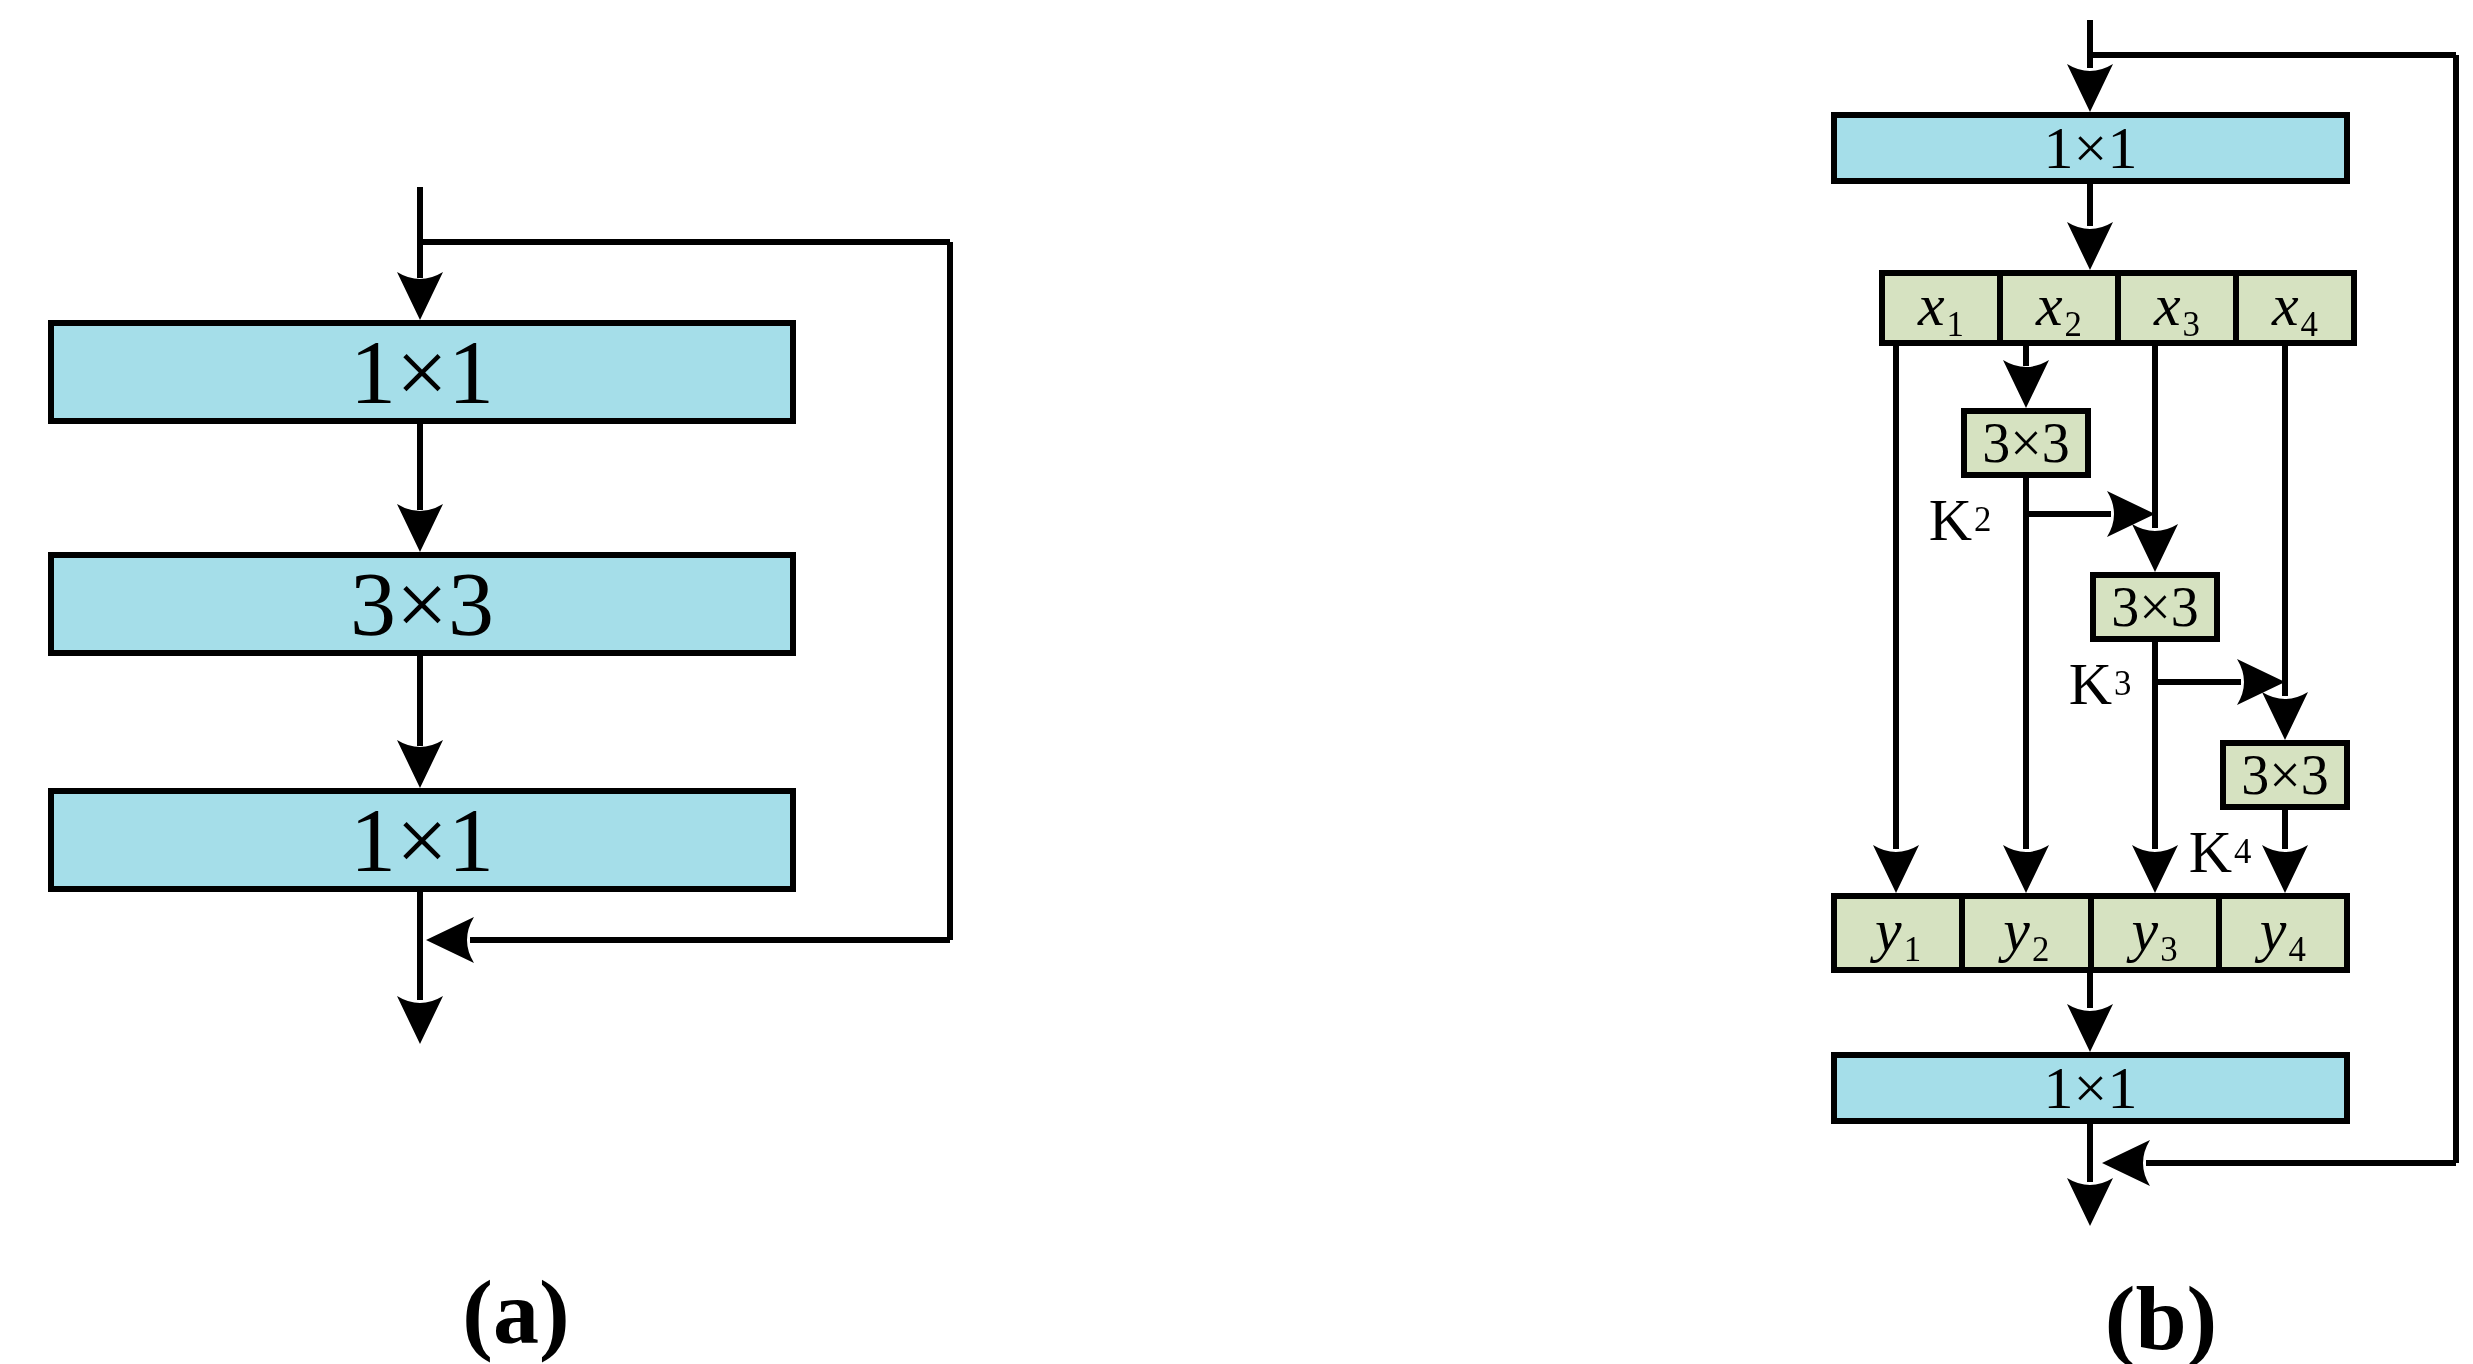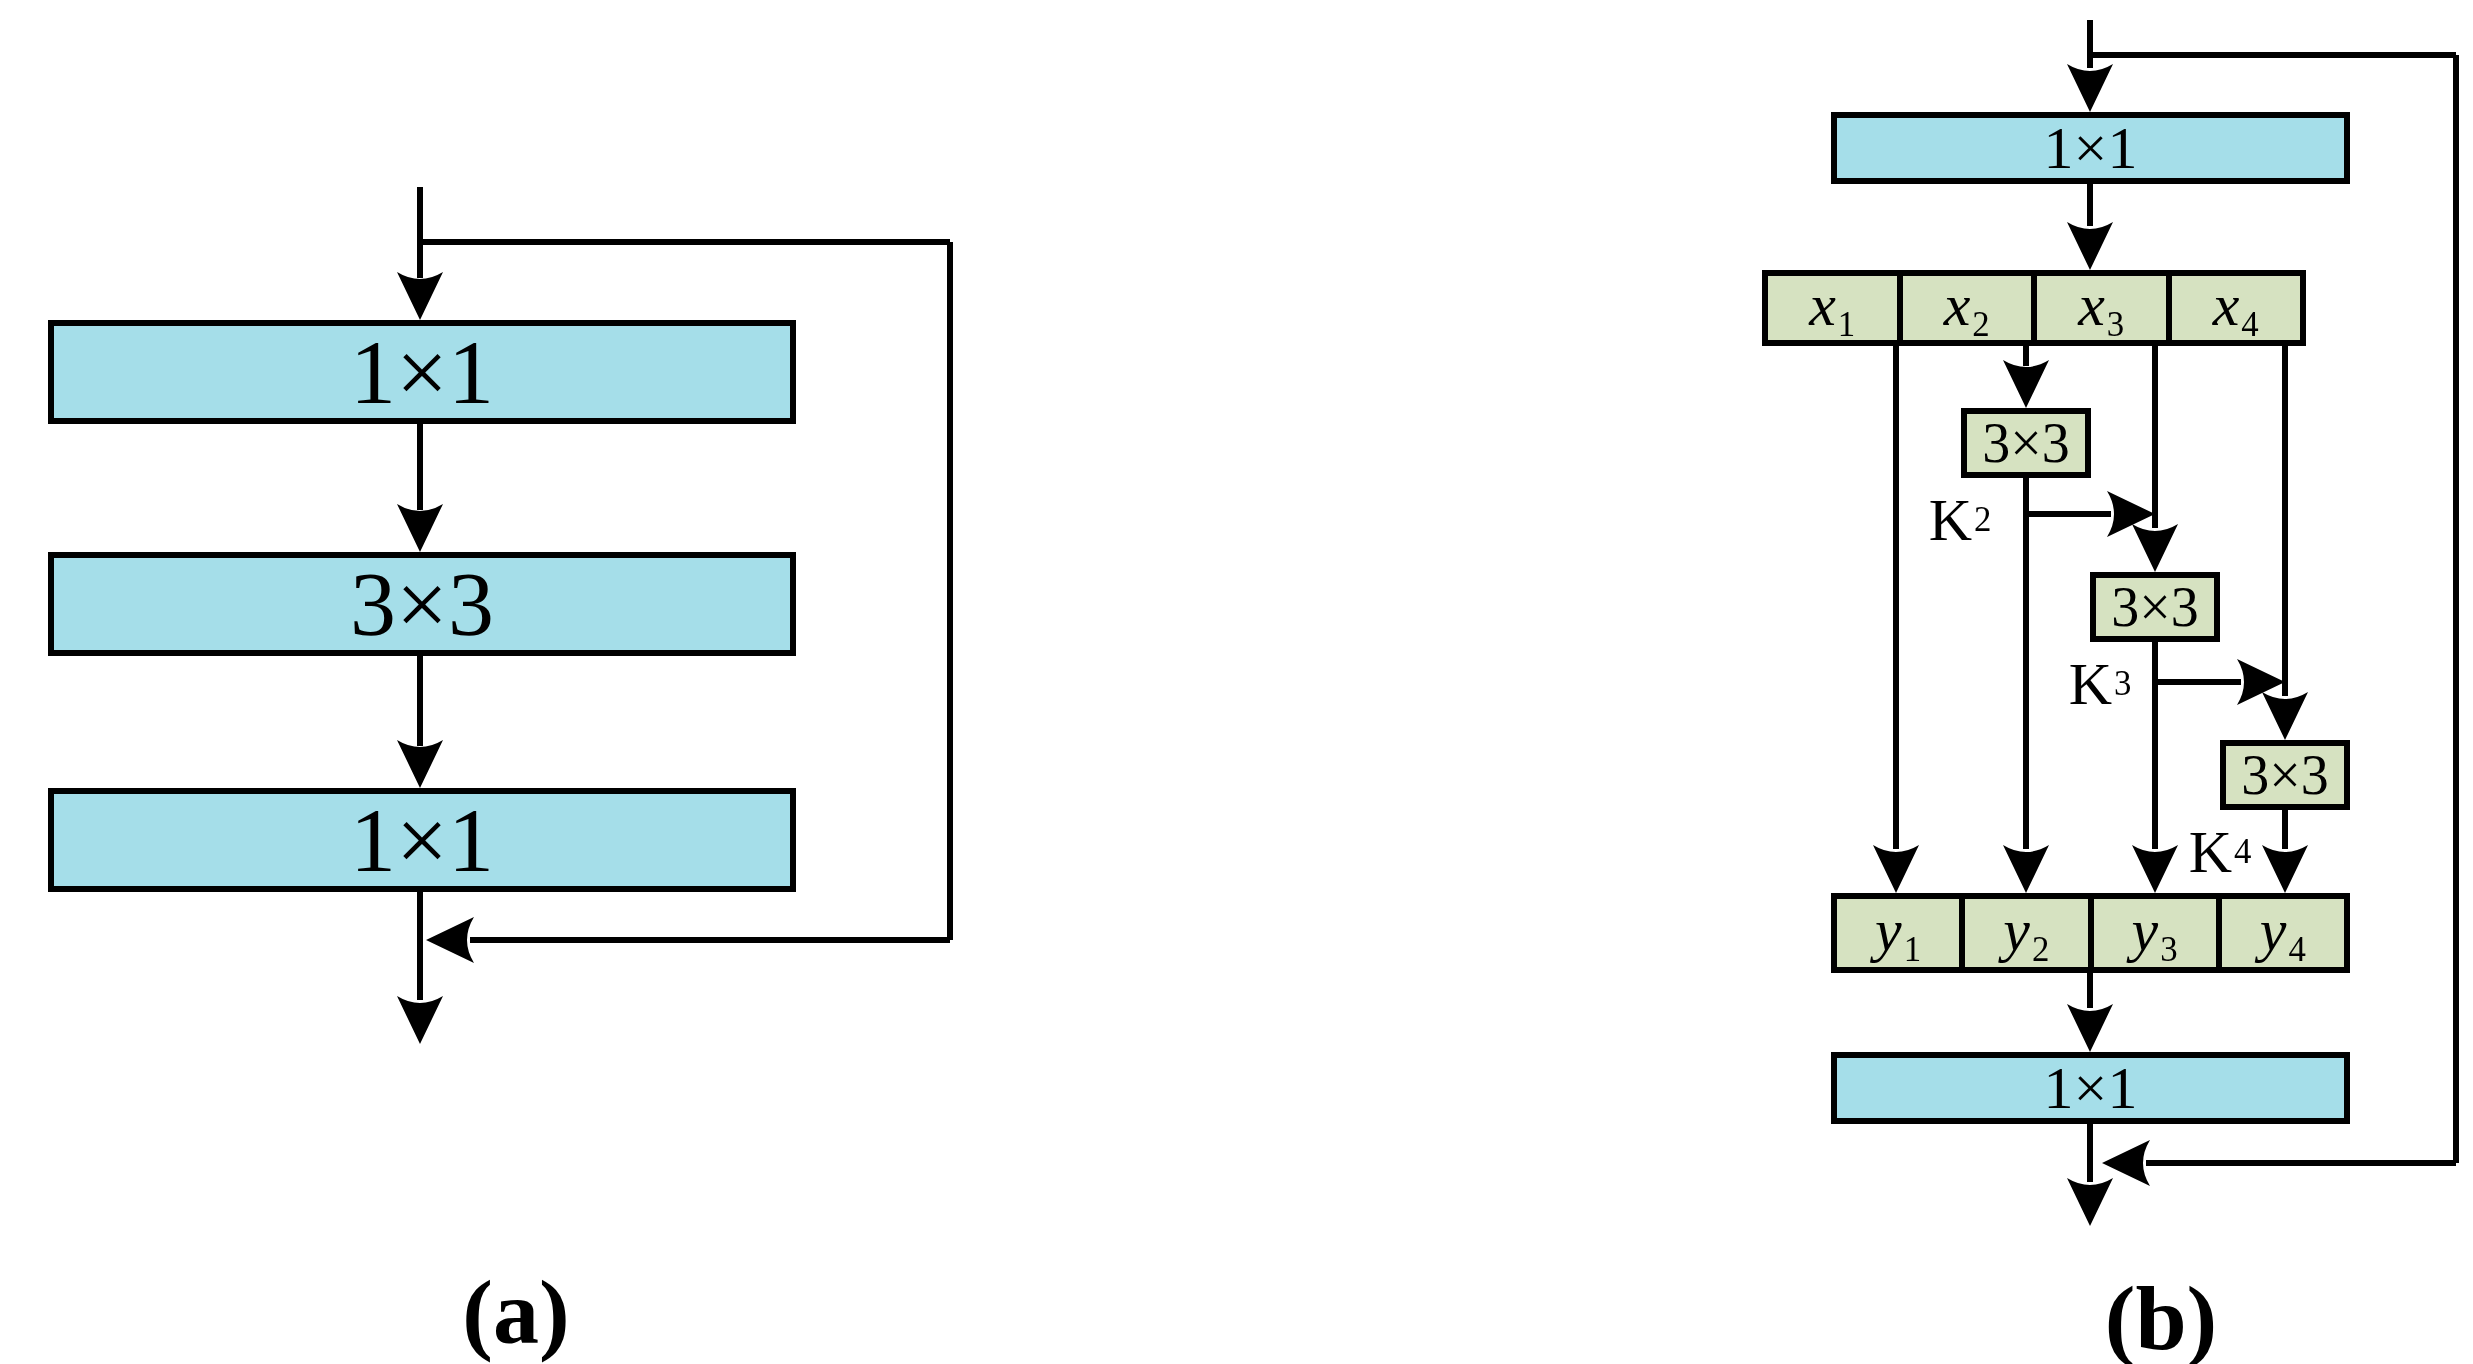--- a/index.html
+++ b/index.html
@@ -151,21 +151,21 @@
   </div>
   <div class="box blue" style="left:48px; top:788px; width:748px; height:104px">
     <span class="label-a">1×1</span>
   </div>
   <div class="caption" style="left:366px; top:1252px; width:300px; height:120px">(a)</div>
 
   <div class="box blue" style="left:1831px; top:112px; width:519px; height:72px">
     <span class="label-b">1×1</span>
   </div>
 
-  <div class="row" style="left:1762px; top:270px; width:544px; height:76px">
+  <div class="row" style="left:1879px; top:270px; width:478px; height:76px">
     <div class="cell">
       <span class="label-b"><span class="var">x</span><span class="sub">1</span></span>
     </div>
     <div class="cell">
       <span class="label-b"><span class="var">x</span><span class="sub">2</span></span>
     </div>
     <div class="cell">
       <span class="label-b"><span class="var">x</span><span class="sub">3</span></span>
     </div>
     <div class="cell">

